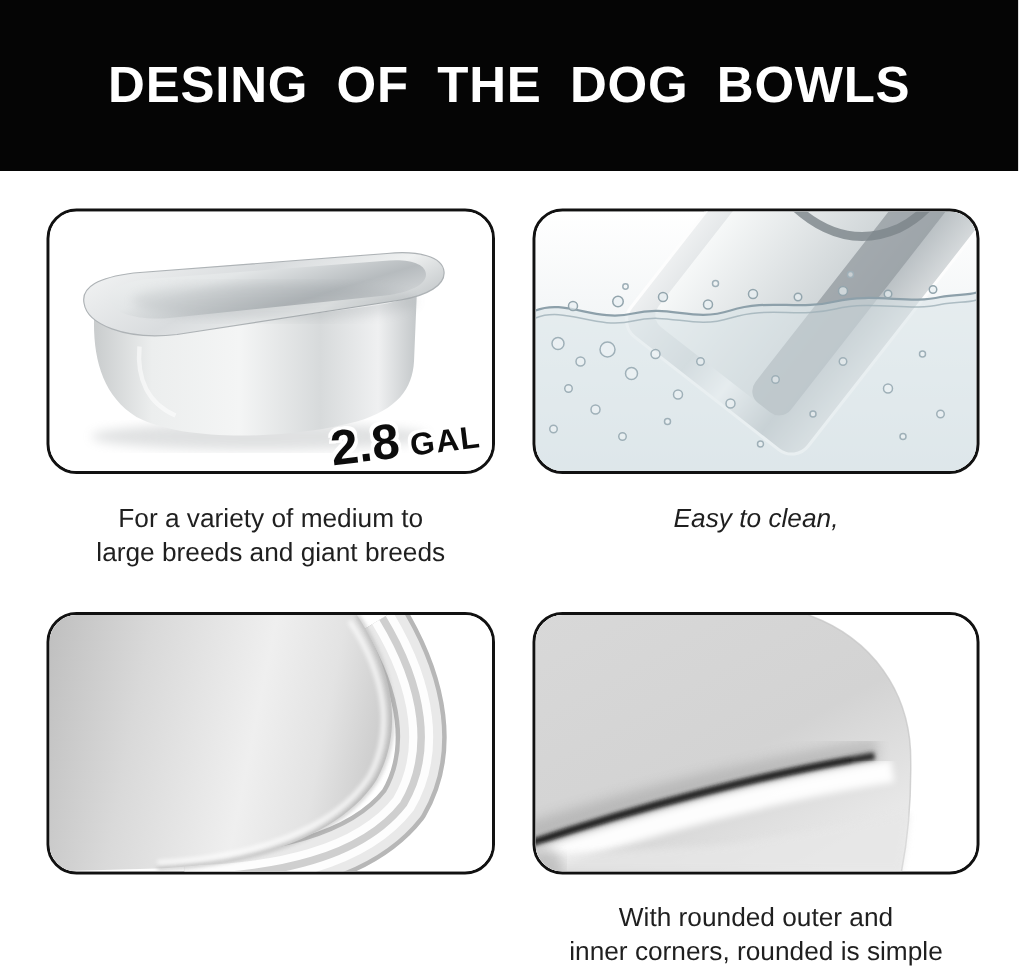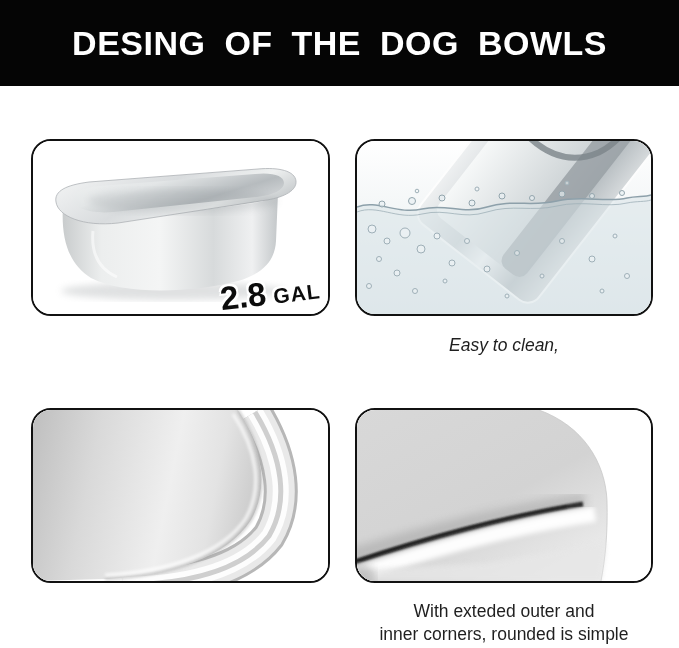--- a/index.html
+++ b/index.html
@@ -2,21 +2,21 @@
 <html><head>
 <meta charset="utf-8">
 <style>
   html,body{margin:0;padding:0;background:#ffffff;}
   #stage{
     position:relative;width:679px;height:648px;background:#ffffff;
     font-family:"Liberation Sans",sans-serif;overflow:hidden;
   }
   
   .header{
-    position:absolute;left:0;top:0;width:679px;height:86px;background:#050505;
+    position:absolute;left:0;top:0;width:679px;height:114px;background:#050505;
     display:flex;align-items:center;justify-content:center;
   }
   .header h1{
     margin:0;color:#ffffff;font-size:34px;font-weight:900;letter-spacing:.5px;
     word-spacing:9px;white-space:nowrap;
   }
   
   .panel{
     position:absolute;border:2px solid #111111;border-radius:20px;background:#ffffff;
     overflow:hidden;box-sizing:border-box;
@@ -215,21 +215,25 @@
       <path d="M182,0 C226,16 248,52 250,90 C251,124 248,150 244,171" stroke="#c4c4c4" stroke-width="1" fill="none" opacity="0.7"></path>
       <path d="M-5,146 C70,122 160,100 228,90" stroke="#9a9a9a" stroke-width="15" fill="none" opacity="0.45" filter="url(#d-blur3)"></path>
       <path d="M-5,153 C70,128 160,105 226,94" stroke="#2e2e2e" stroke-width="5" fill="none" filter="url(#d-blur1)"></path>
       <path d="M-3,152 C70,127 150,106 210,97" stroke="#161616" stroke-width="2" fill="none" opacity="0.85" filter="url(#d-blur1)"></path>
       <path d="M-5,166 C70,141 160,116 238,104" stroke="#ffffff" stroke-width="15" fill="none" opacity="0.95" filter="url(#d-blur2)"></path>
       <path d="M0,171 L244,171 C246,160 248,146 249,132 L130,153 L0,160 Z" fill="#e6e6e6" opacity="0.8" filter="url(#d-blur2)"></path>
       <circle cx="4" cy="168" r="14" fill="#9a9a9a" opacity="0.5" filter="url(#d-blur3)"></circle>
     </svg>
   </div>
 
+  <div class="caption" id="cap-capacity">
+    <div>For a variety of medium to</div>
+    <div>large breeds and giant breeds</div>
+  </div>
   <div class="caption" id="cap-cleaning">
     <div>Easy to clean,</div>
   </div>
   <div class="caption" id="cap-corner">
-    <div>With exteded outer and</div>
+    <div>With rounded outer and</div>
     <div>inner corners, rounded is simple</div>
   </div>
 
 </div>
 
 </body></html>

